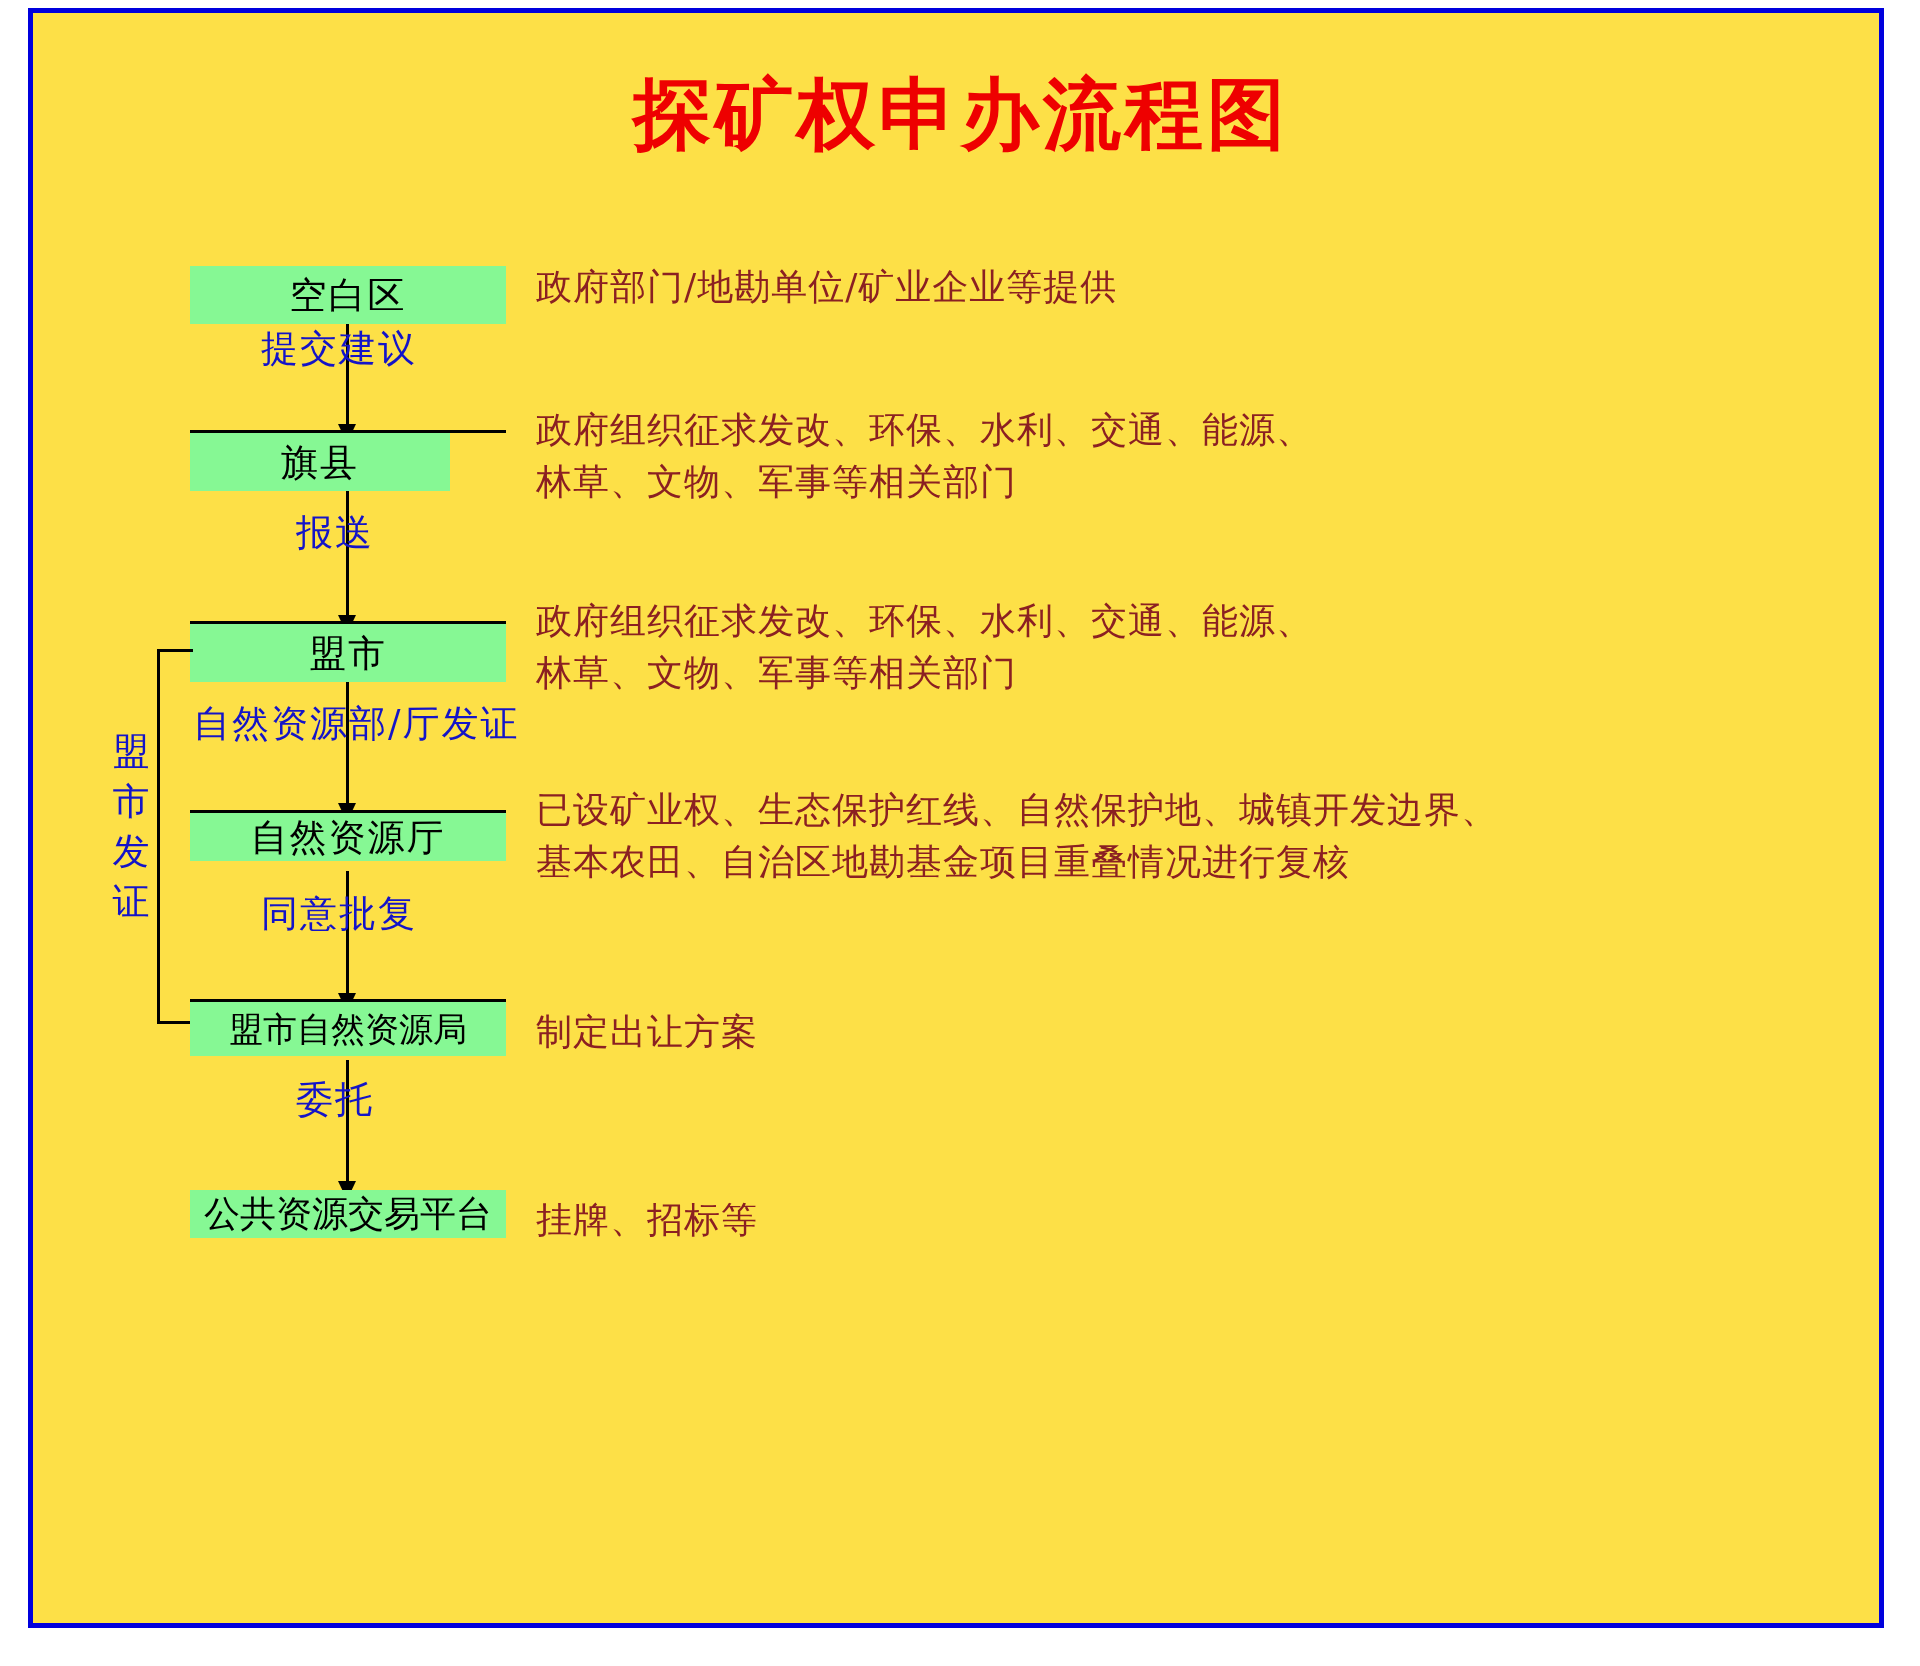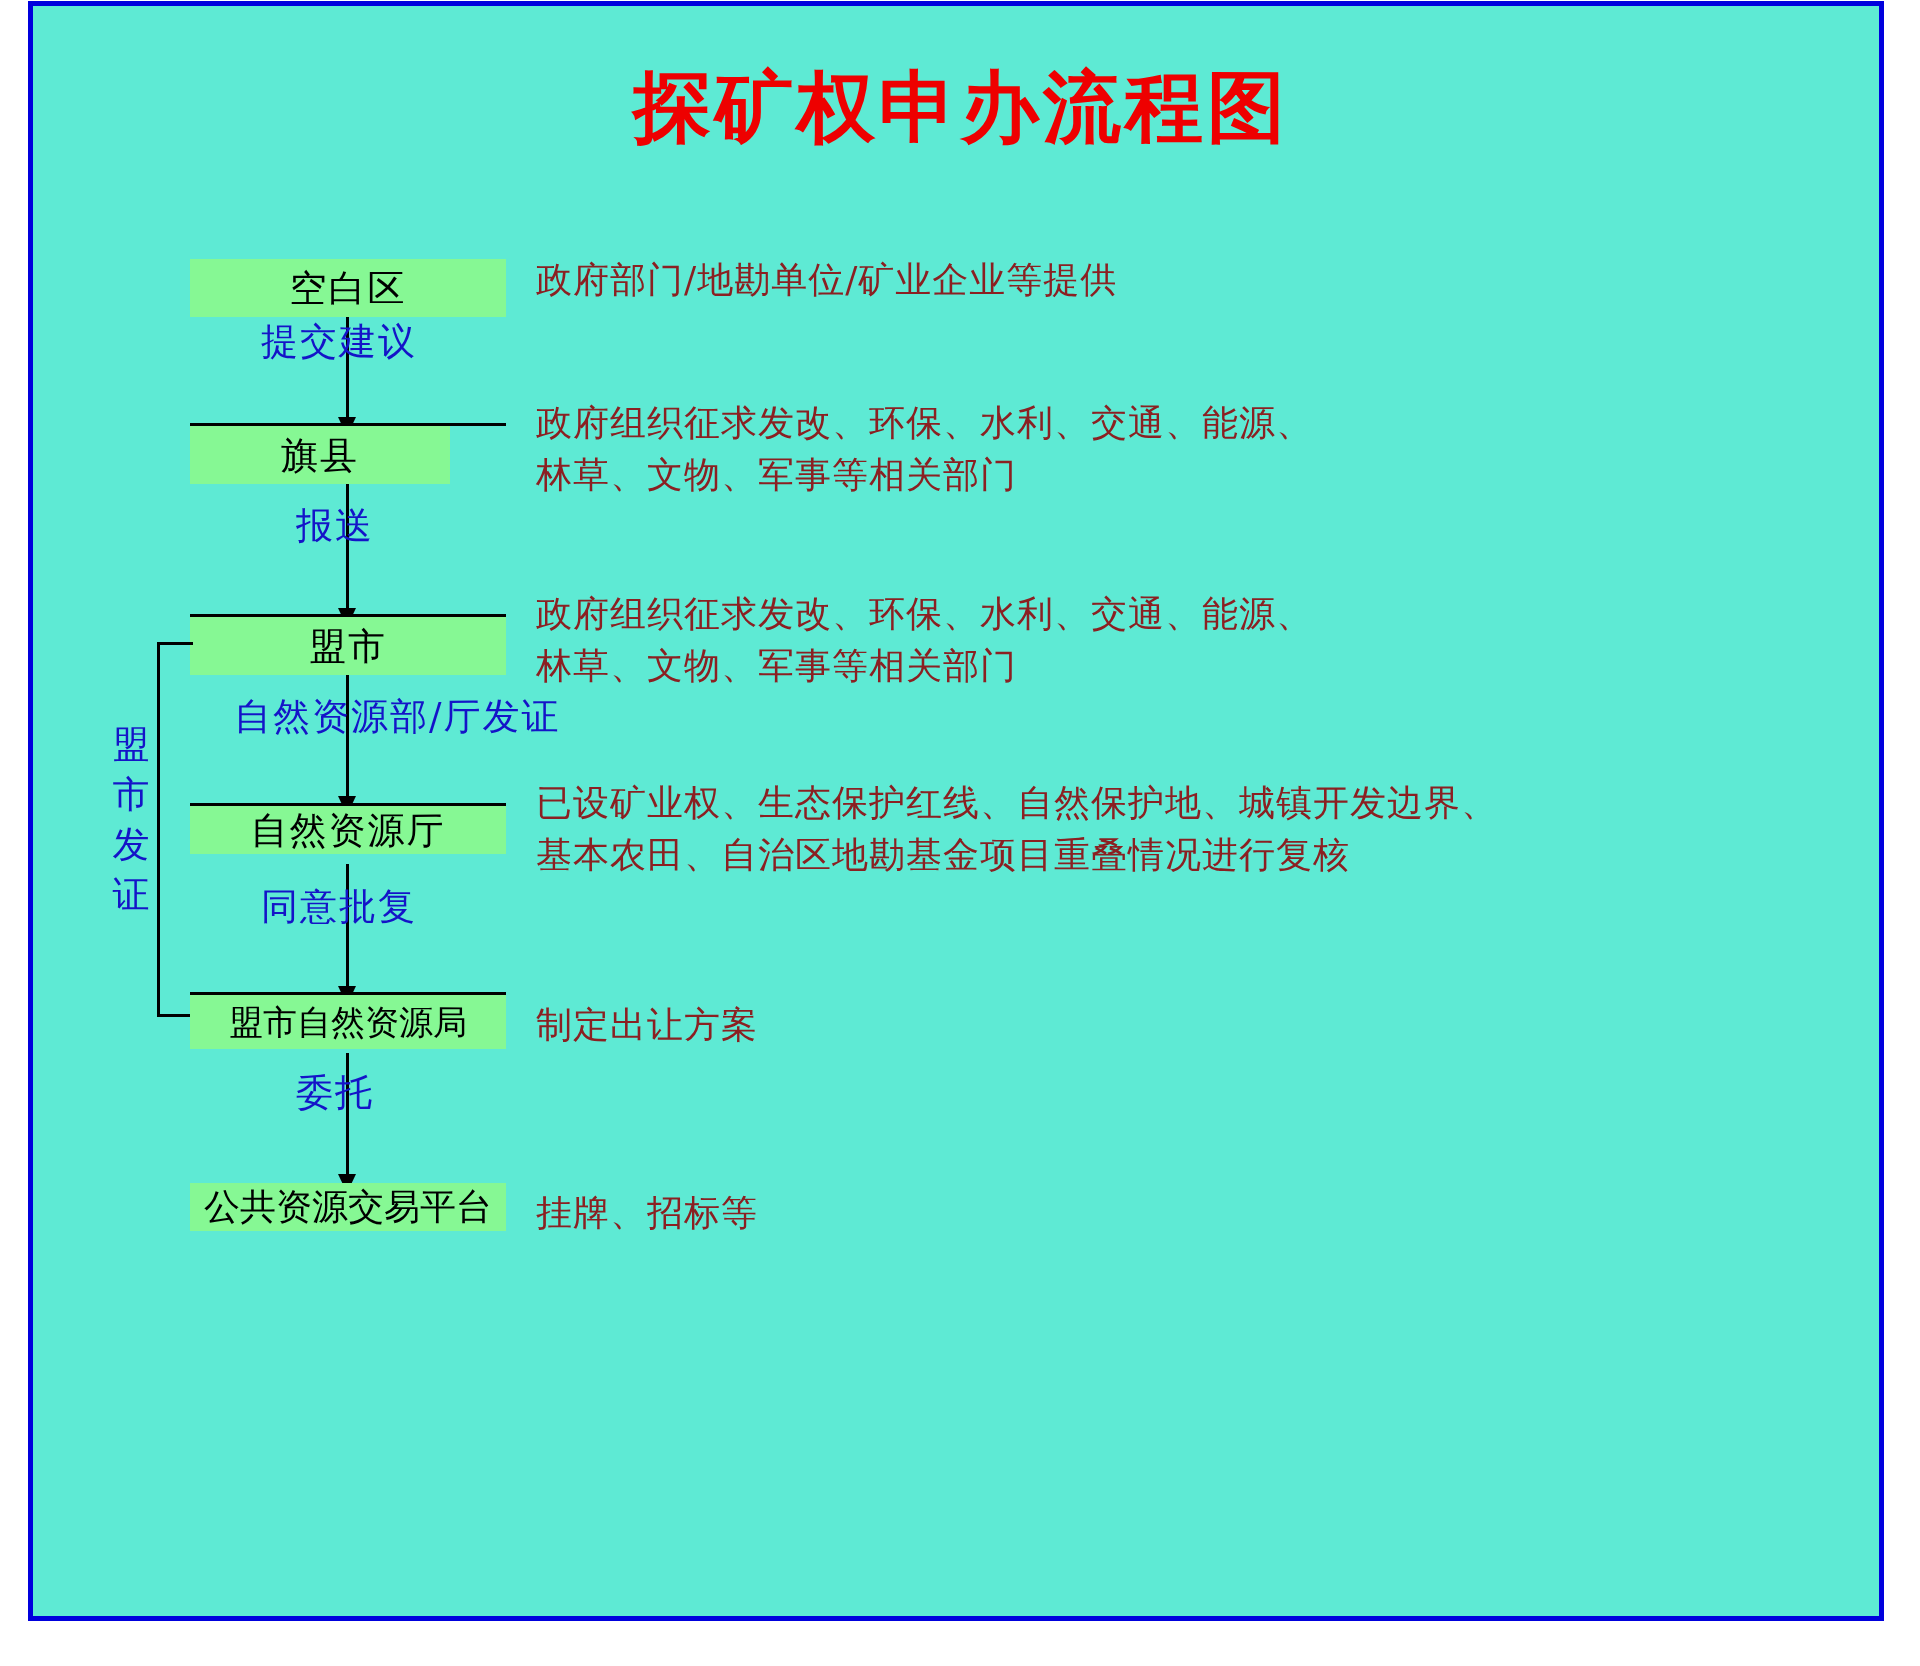--- a/index.html
+++ b/index.html
@@ -14,26 +14,26 @@
     position: relative;
     width: 1920px;
     height: 1666px;
     background: #ffffff;
     overflow: hidden;
   }
   
   #frame {
     position: absolute;
     left: 28px;
-    top: 1px;
+    top: 8px;
     width: 1856px;
     height: 1620px;
     border: 5px solid #0000dd;
     box-sizing: border-box;
-    background: #5eead4;
+    background: #fde047;
   }
   #title {
     position: absolute;
     left: 0;
     top: 58px;
     width: 1856px;
     text-align: center;
     color: #ee0000;
     font-family: "DejaVu Serif", "Liberation Serif", serif;
     font-weight: bold;
@@ -167,21 +167,21 @@
     </div>
 
     <div class="hline" style="left:124px; top:636px; width:36px;"></div>
     <div class="vline" style="left:124px; top:636px; height:375px;"></div>
     <div class="hline" style="left:124px; top:1008px; width:42px;"></div>
     <div class="arrow-right" style="left:160px; top:1000px;"></div>
     <div class="edge-label-vertical" style="left:77px; top:714px;">盟市发证</div>
 
     <div class="vline" style="left:313px; top:669px; height:130px;"></div>
     <div class="arrow-down" style="left:305px; top:790px;"></div>
-    <div class="edge-label" style="left:160px; top:692px;margin-left:41px;">自然资源部/厅发证</div>
+    <div class="edge-label" style="left:160px; top:692px;">自然资源部/厅发证</div>
 
     <div class="node-top-rule" style="left:157px; top:797px; width:316px;"></div>
     <div class="node" style="left:157px; top:800px; width:316px; height:48px;">
       <span>自然资源厅</span>
     </div>
     <div class="desc" style="left:503px; top:771px;">
       <div>已设矿业权、生态保护红线、自然保护地、城镇开发边界、</div>
       <div>基本农田、自治区地勘基金项目重叠情况进行复核</div>
     </div>
 

